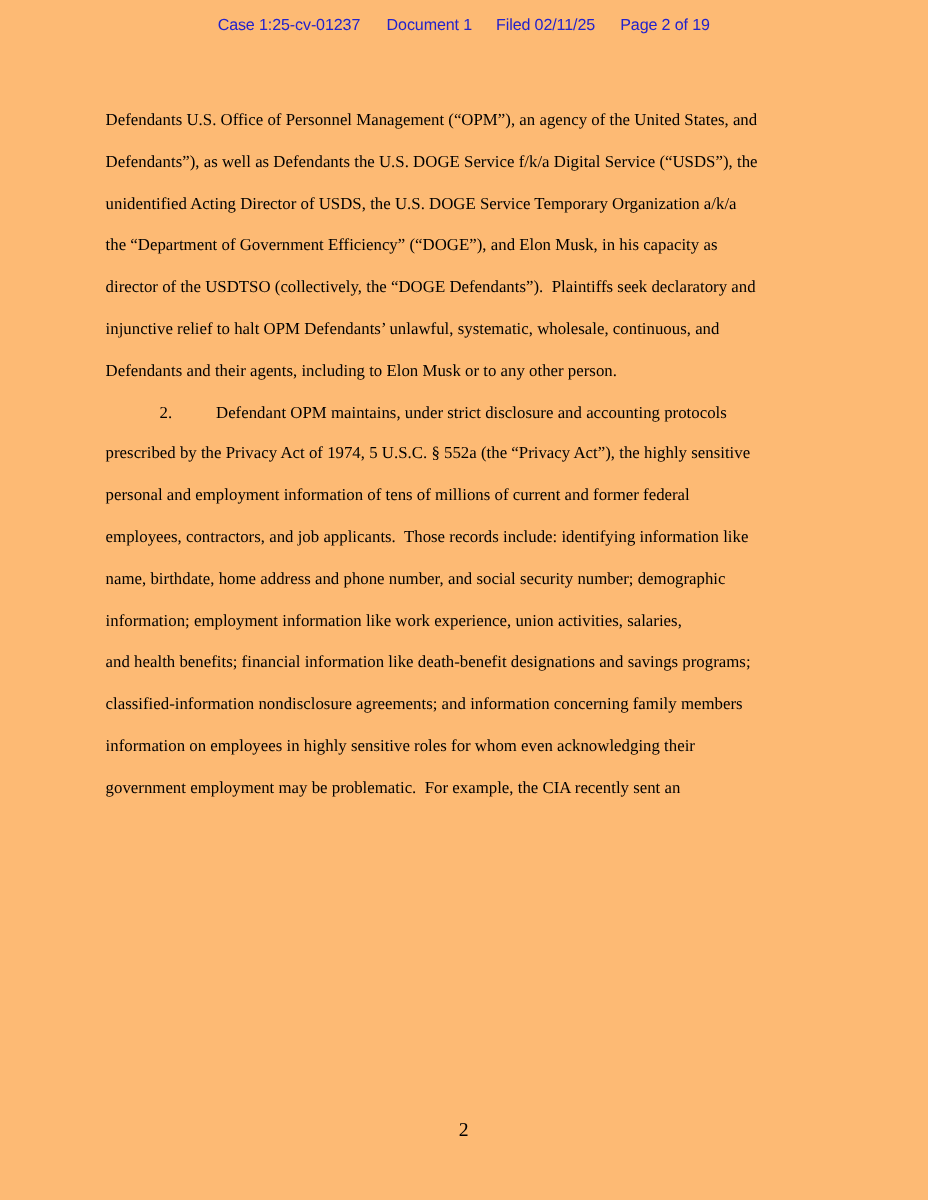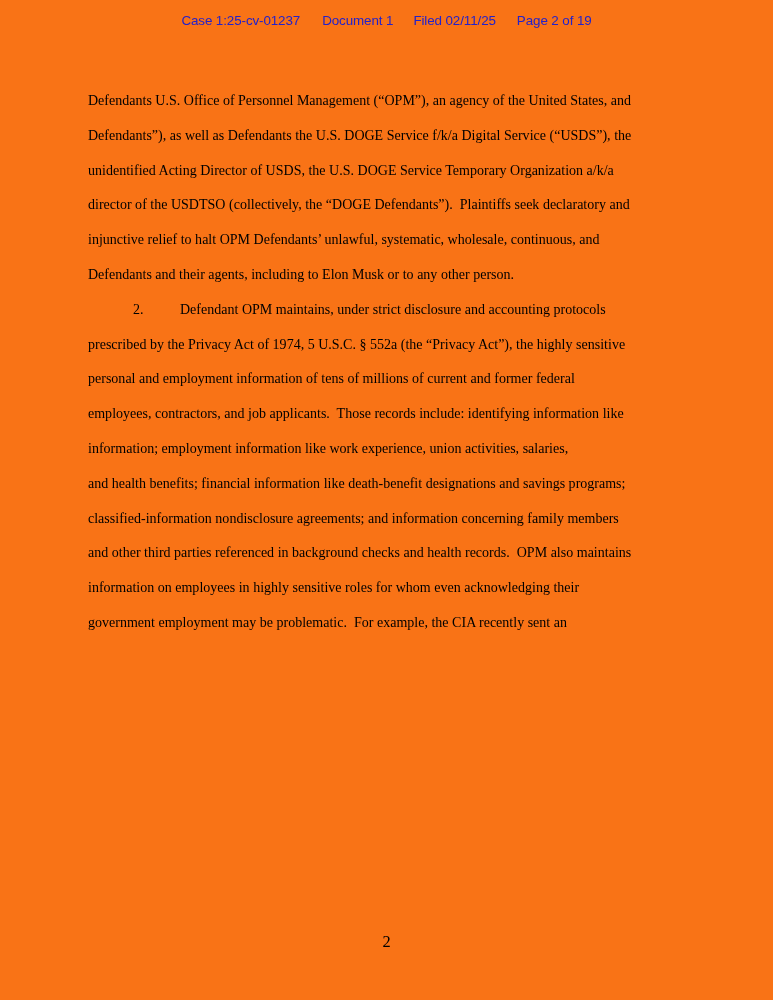--- a/index.html
+++ b/index.html
@@ -14,21 +14,21 @@
     position: relative;
     overflow: hidden;
     font-family: "Liberation Serif", "DejaVu Serif", serif;
     color: #000000;
     -webkit-font-smoothing: antialiased;
   }
 
   .page {
     position: absolute;
     inset: 0;
-    background: #f97316;
+    background: #fdba74;
   }
 
   
   .ecf-header {
     position: absolute;
     top: 13px;
     left: 0;
     right: 0;
     text-align: center;
     font-family: "Liberation Sans", "DejaVu Sans", sans-serif;
@@ -88,32 +88,33 @@
 
   <div class="ecf-header">
     <span class="seg">Case 1:25-cv-01237</span><span class="ecf-gap-1"></span><span class="seg">Document 1</span><span class="ecf-gap-2"></span><span class="seg">Filed 02/11/25</span><span class="ecf-gap-3"></span><span class="seg">Page 2 of 19</span>
   </div>
 
   <div class="body-block">
 
     <div class="line">Defendants U.S. Office of Personnel Management (“OPM”), an agency of the United States, and</div>
     <div class="line">Defendants”), as well as Defendants the U.S. DOGE Service f/k/a Digital Service (“USDS”), the</div>
     <div class="line">unidentified Acting Director of USDS, the U.S. DOGE Service Temporary Organization a/k/a</div>
+    <div class="line">the “Department of Government Efficiency” (“DOGE”), and Elon Musk, in his capacity as</div>
     <div class="line">director of the USDTSO (collectively, the “DOGE Defendants”).  Plaintiffs seek declaratory and</div>
     <div class="line">injunctive relief to halt OPM Defendants’ unlawful, systematic, wholesale, continuous, and</div>
     <div class="line">Defendants and their agents, including to Elon Musk or to any other person.</div>
 
     <div class="line numbered"><span class="para-num">2.</span><span>Defendant OPM maintains, under strict disclosure and accounting protocols</span></div>
 
     <div class="line">prescribed by the Privacy Act of 1974, 5 U.S.C. § 552a (the “Privacy Act”), the highly sensitive</div>
     <div class="line">personal and employment information of tens of millions of current and former federal</div>
     <div class="line">employees, contractors, and job applicants.  Those records include: identifying information like</div>
+    <div class="line">name, birthdate, home address and phone number, and social security number; demographic</div>
     <div class="line">information; employment information like work experience, union activities, salaries,</div>
     <div class="line">and health benefits; financial information like death-benefit designations and savings programs;</div>
     <div class="line">classified-information nondisclosure agreements; and information concerning family members</div>
-    <div class="line">and other third parties referenced in background checks and health records.  OPM also maintains</div>
     <div class="line">information on employees in highly sensitive roles for whom even acknowledging their</div>
     <div class="line">government employment may be problematic.  For example, the CIA recently sent an</div>
   </div>
 
   <div class="page-number">2</div>
 
 </div>
 
 </body></html>

